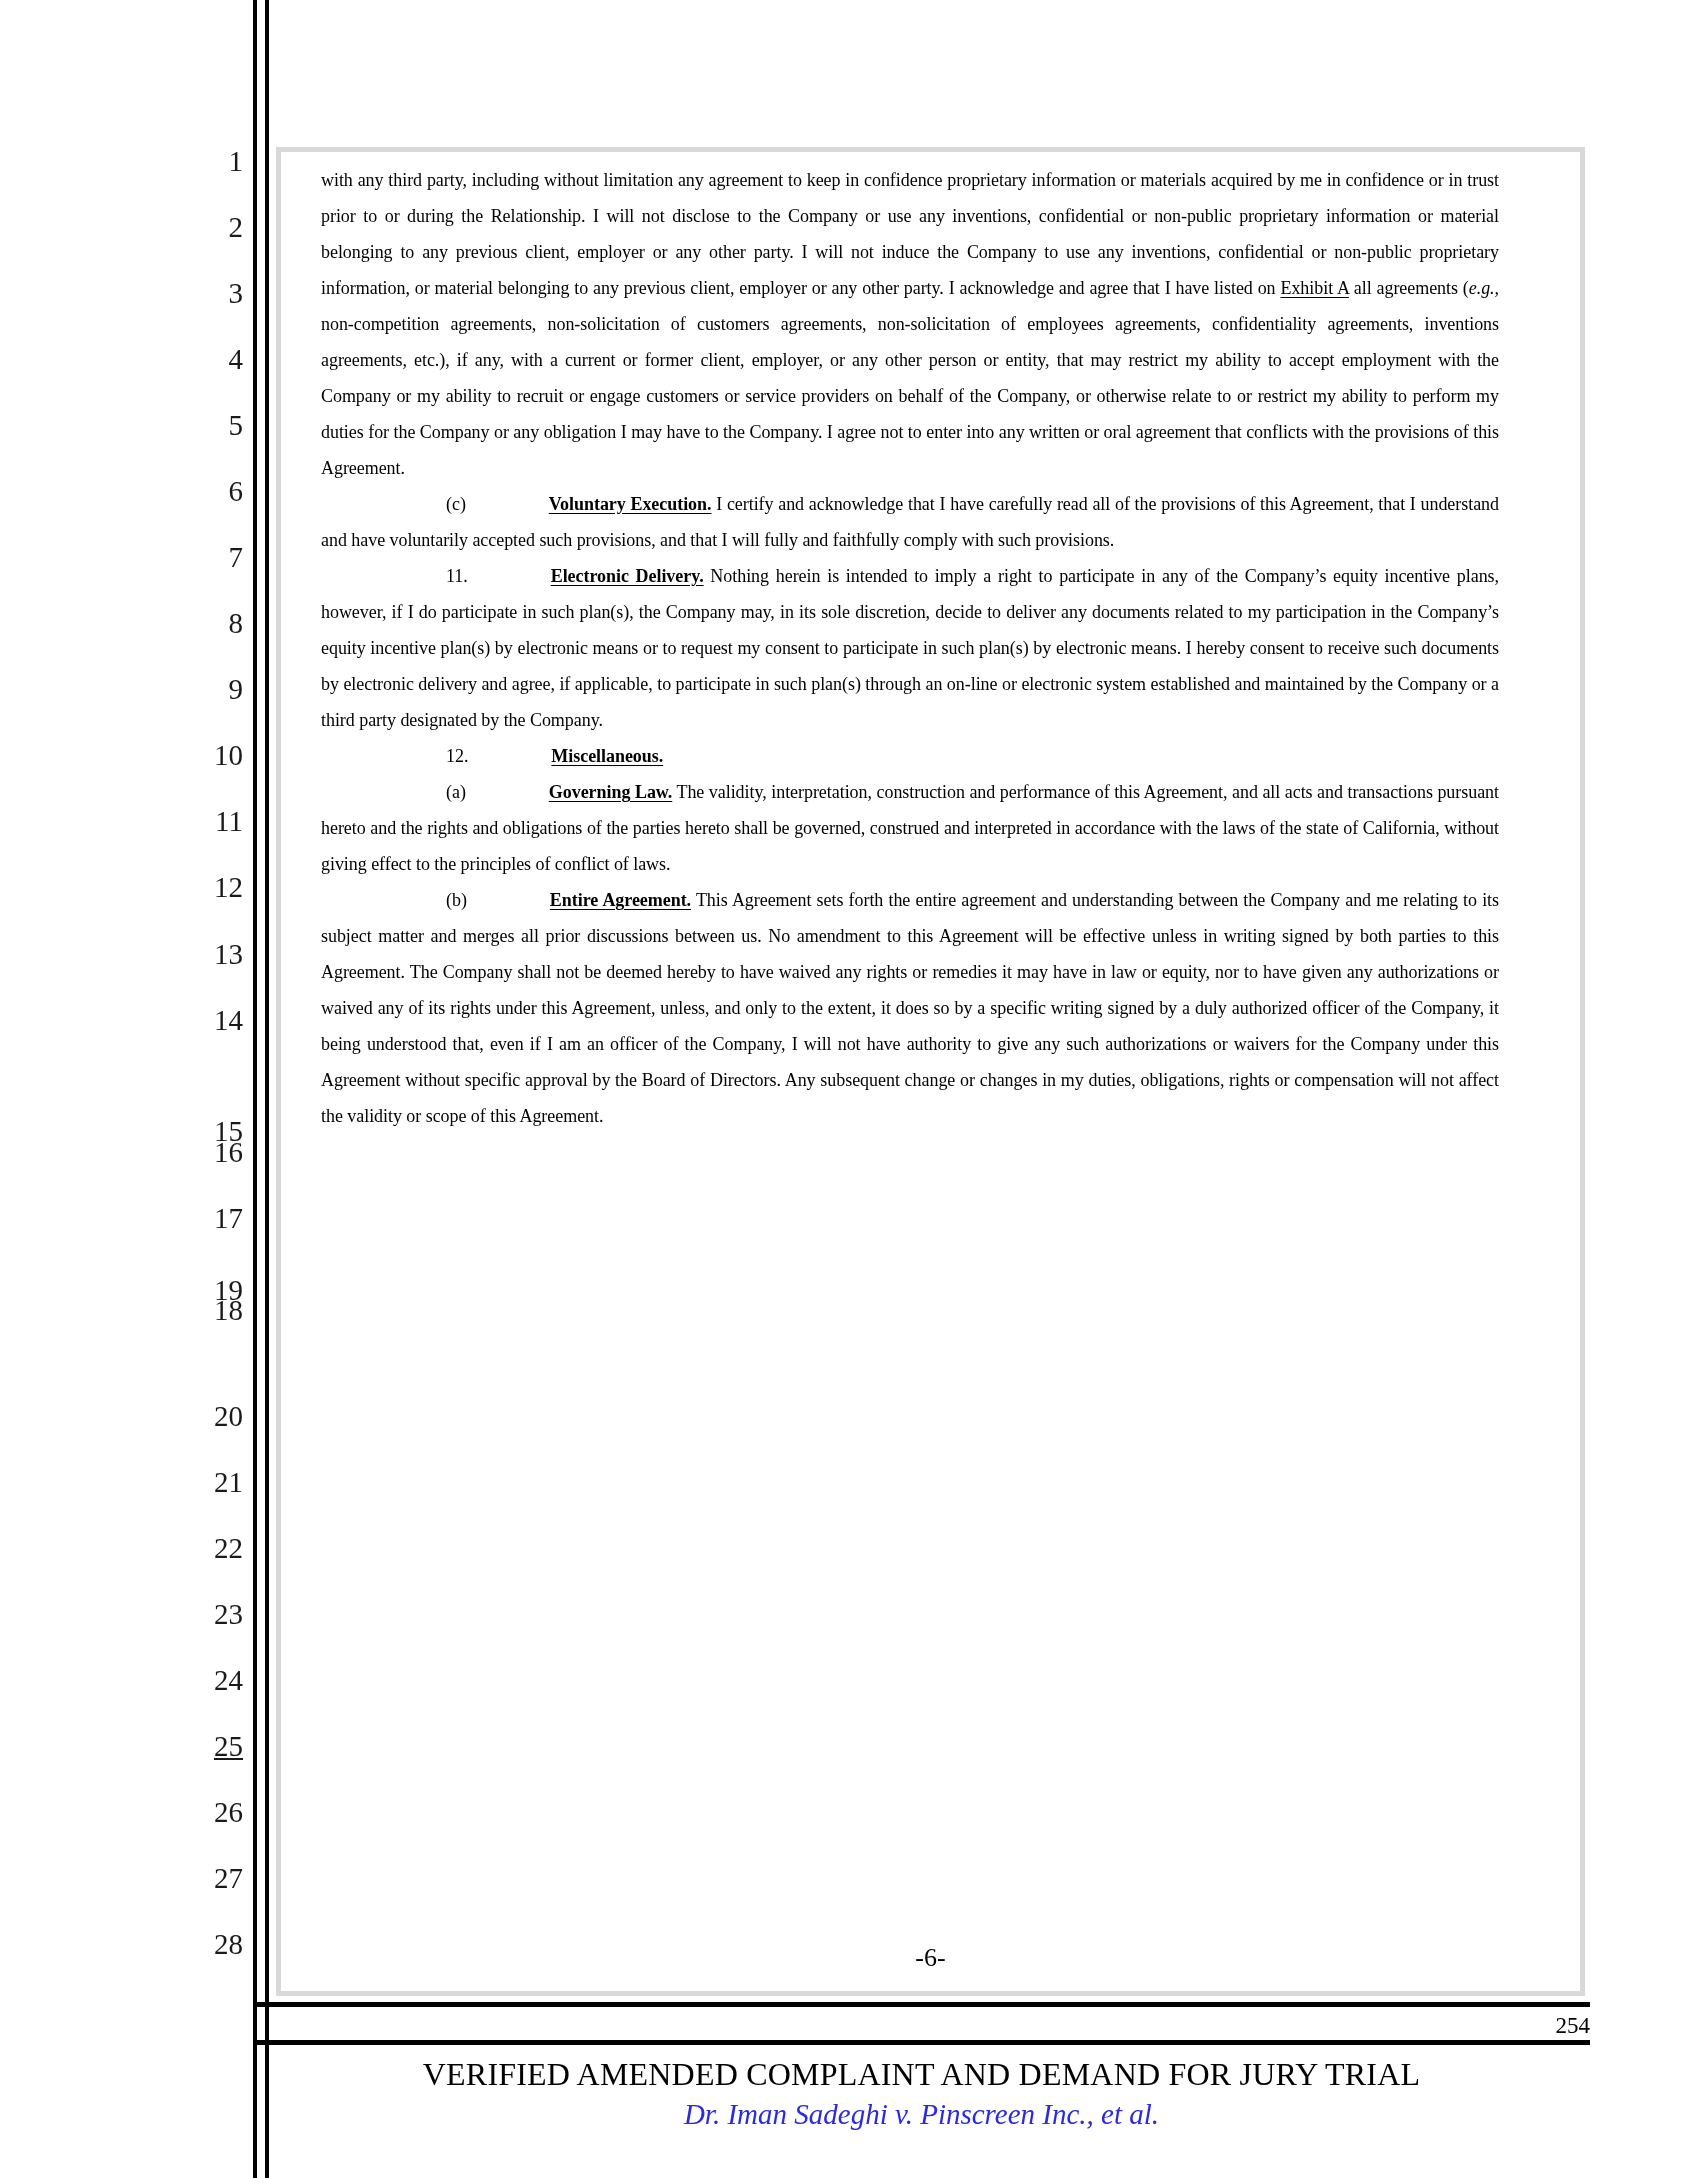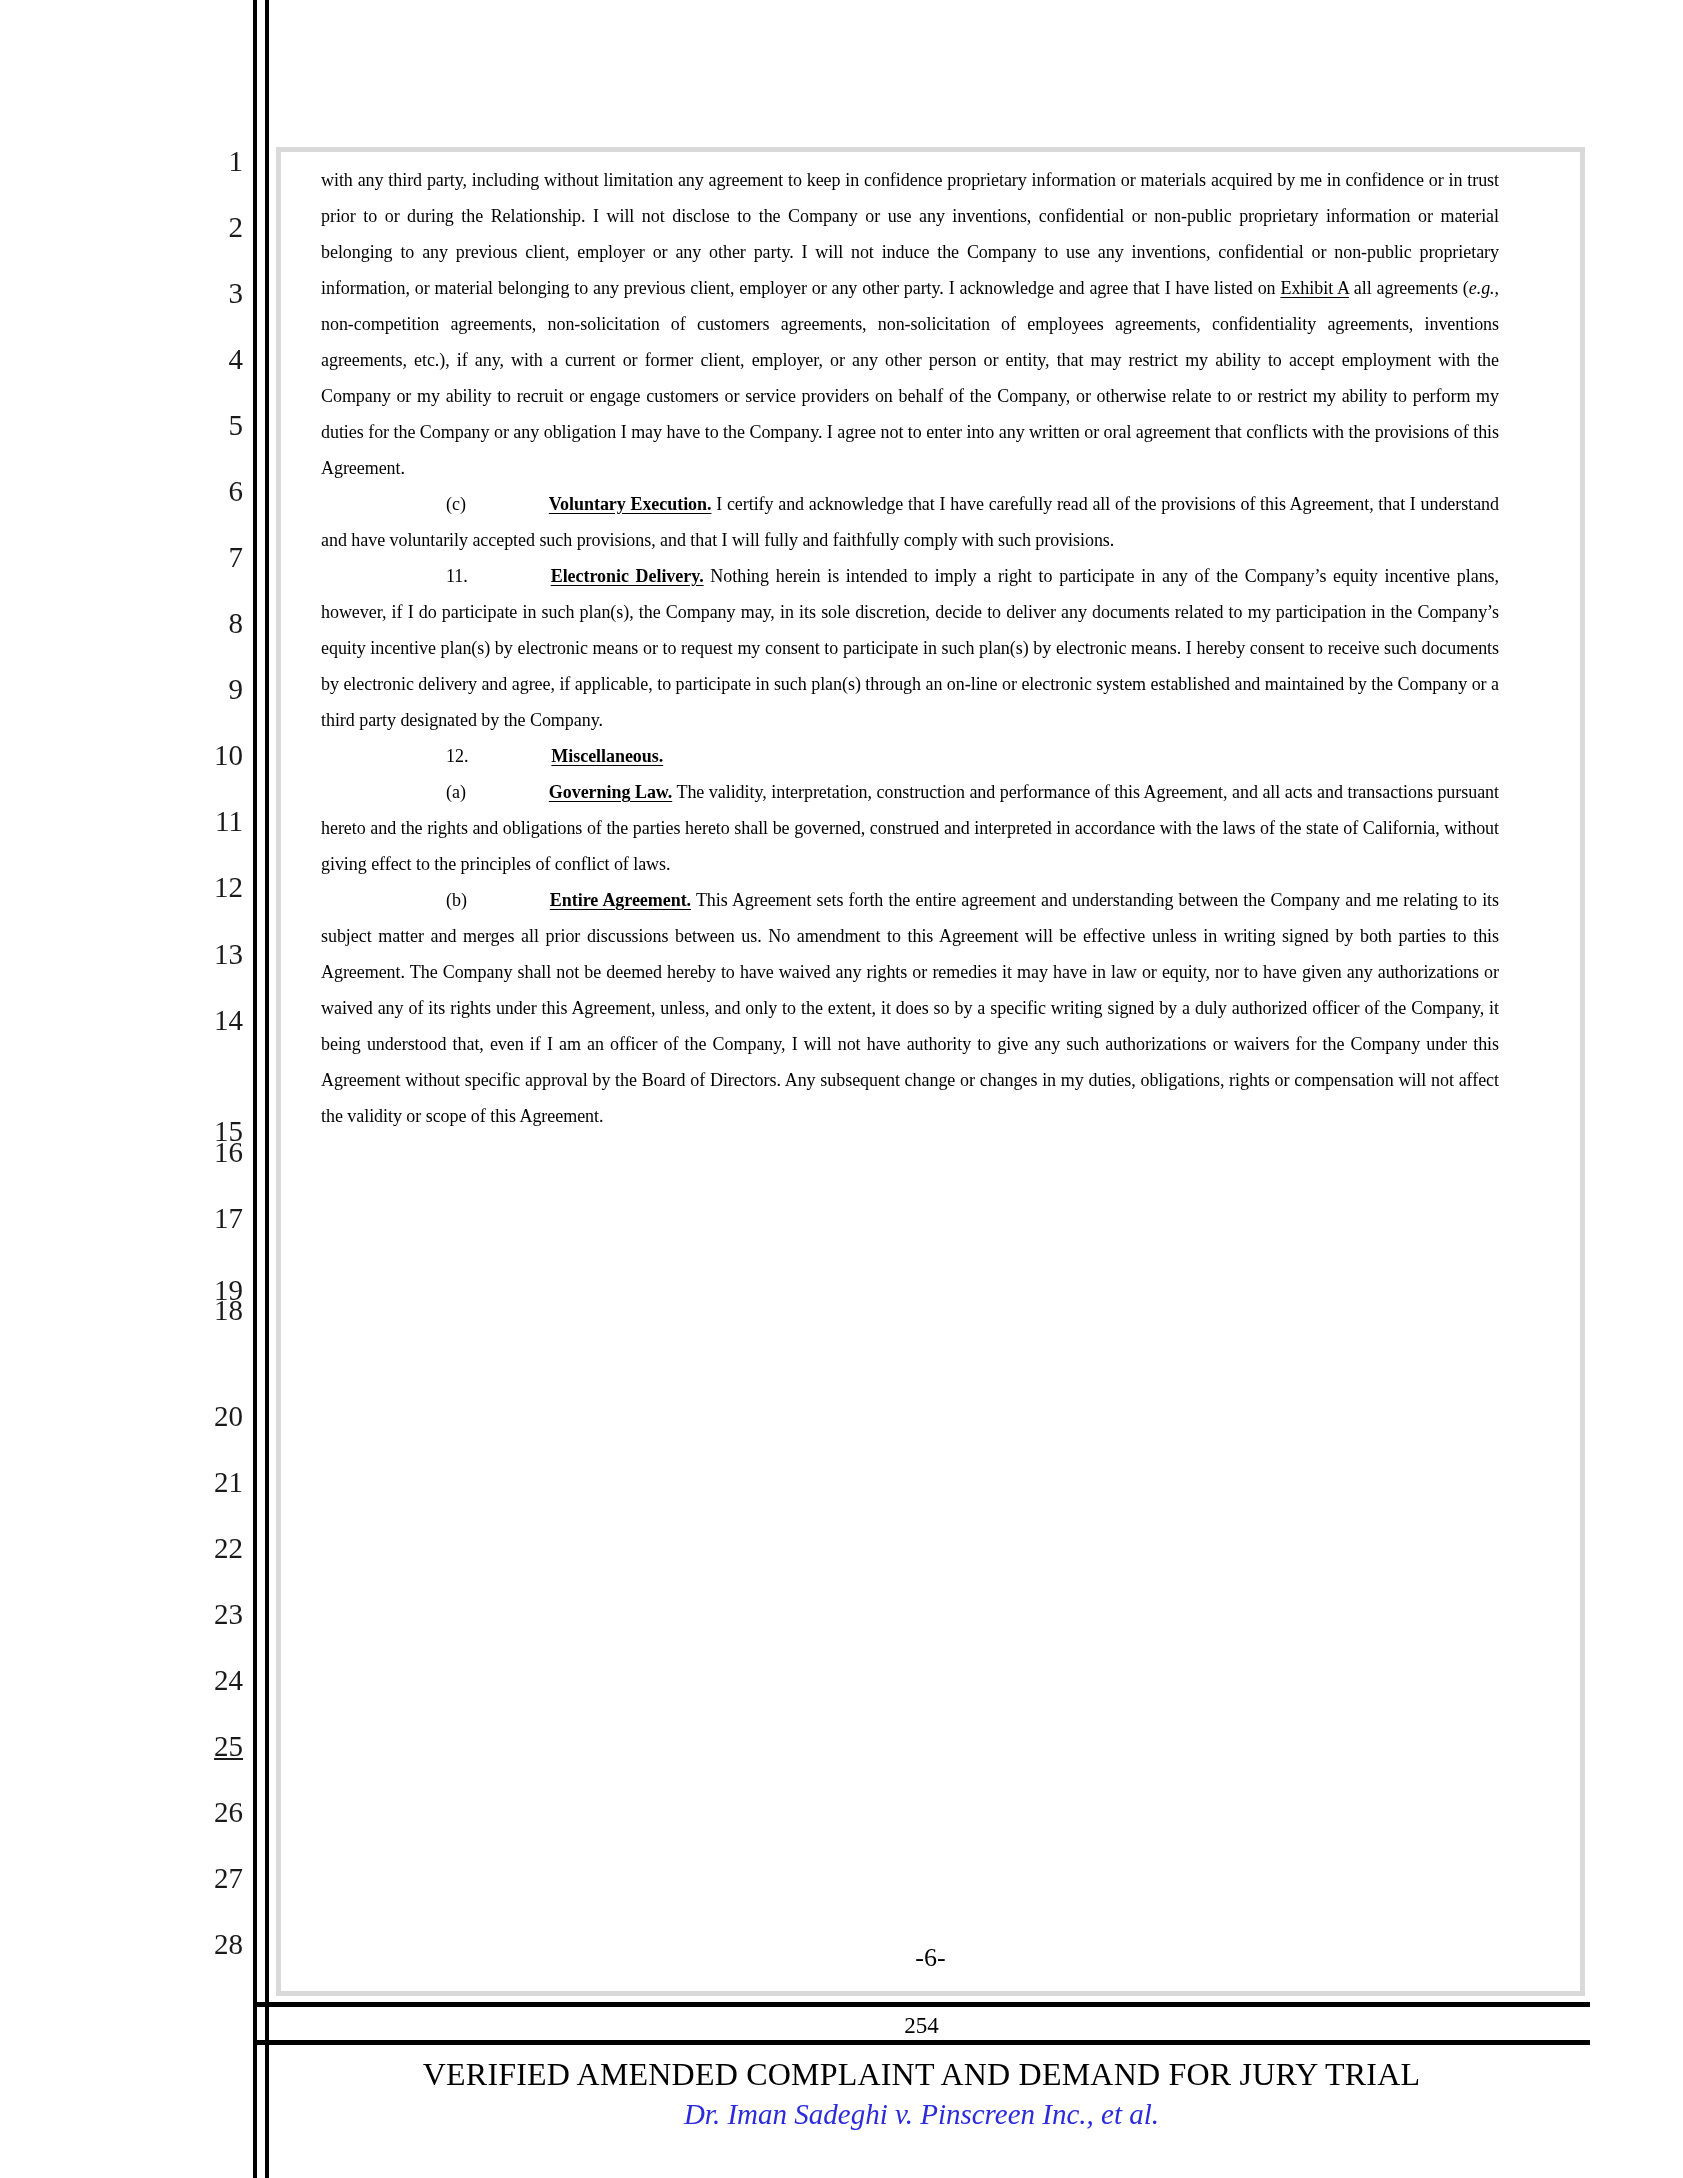--- a/index.html
+++ b/index.html
@@ -123,21 +123,21 @@
     width: 1337px;
   }
   #footer .rule-thick {
     height: 5px;
     background: #000000;
     width: 1337px;
   }
   #footer .rule-gap { height: 5px; }
   #bates {
     position: relative;
-    text-align: center;
+    text-align: right;
     font-size: 23px;
     line-height: 28px;
     color: #000000;
     width: 1337px;
   }
   #footer-title {
     text-align: center;
     font-size: 32px;
     line-height: 42px;
     padding-top: 8px;

